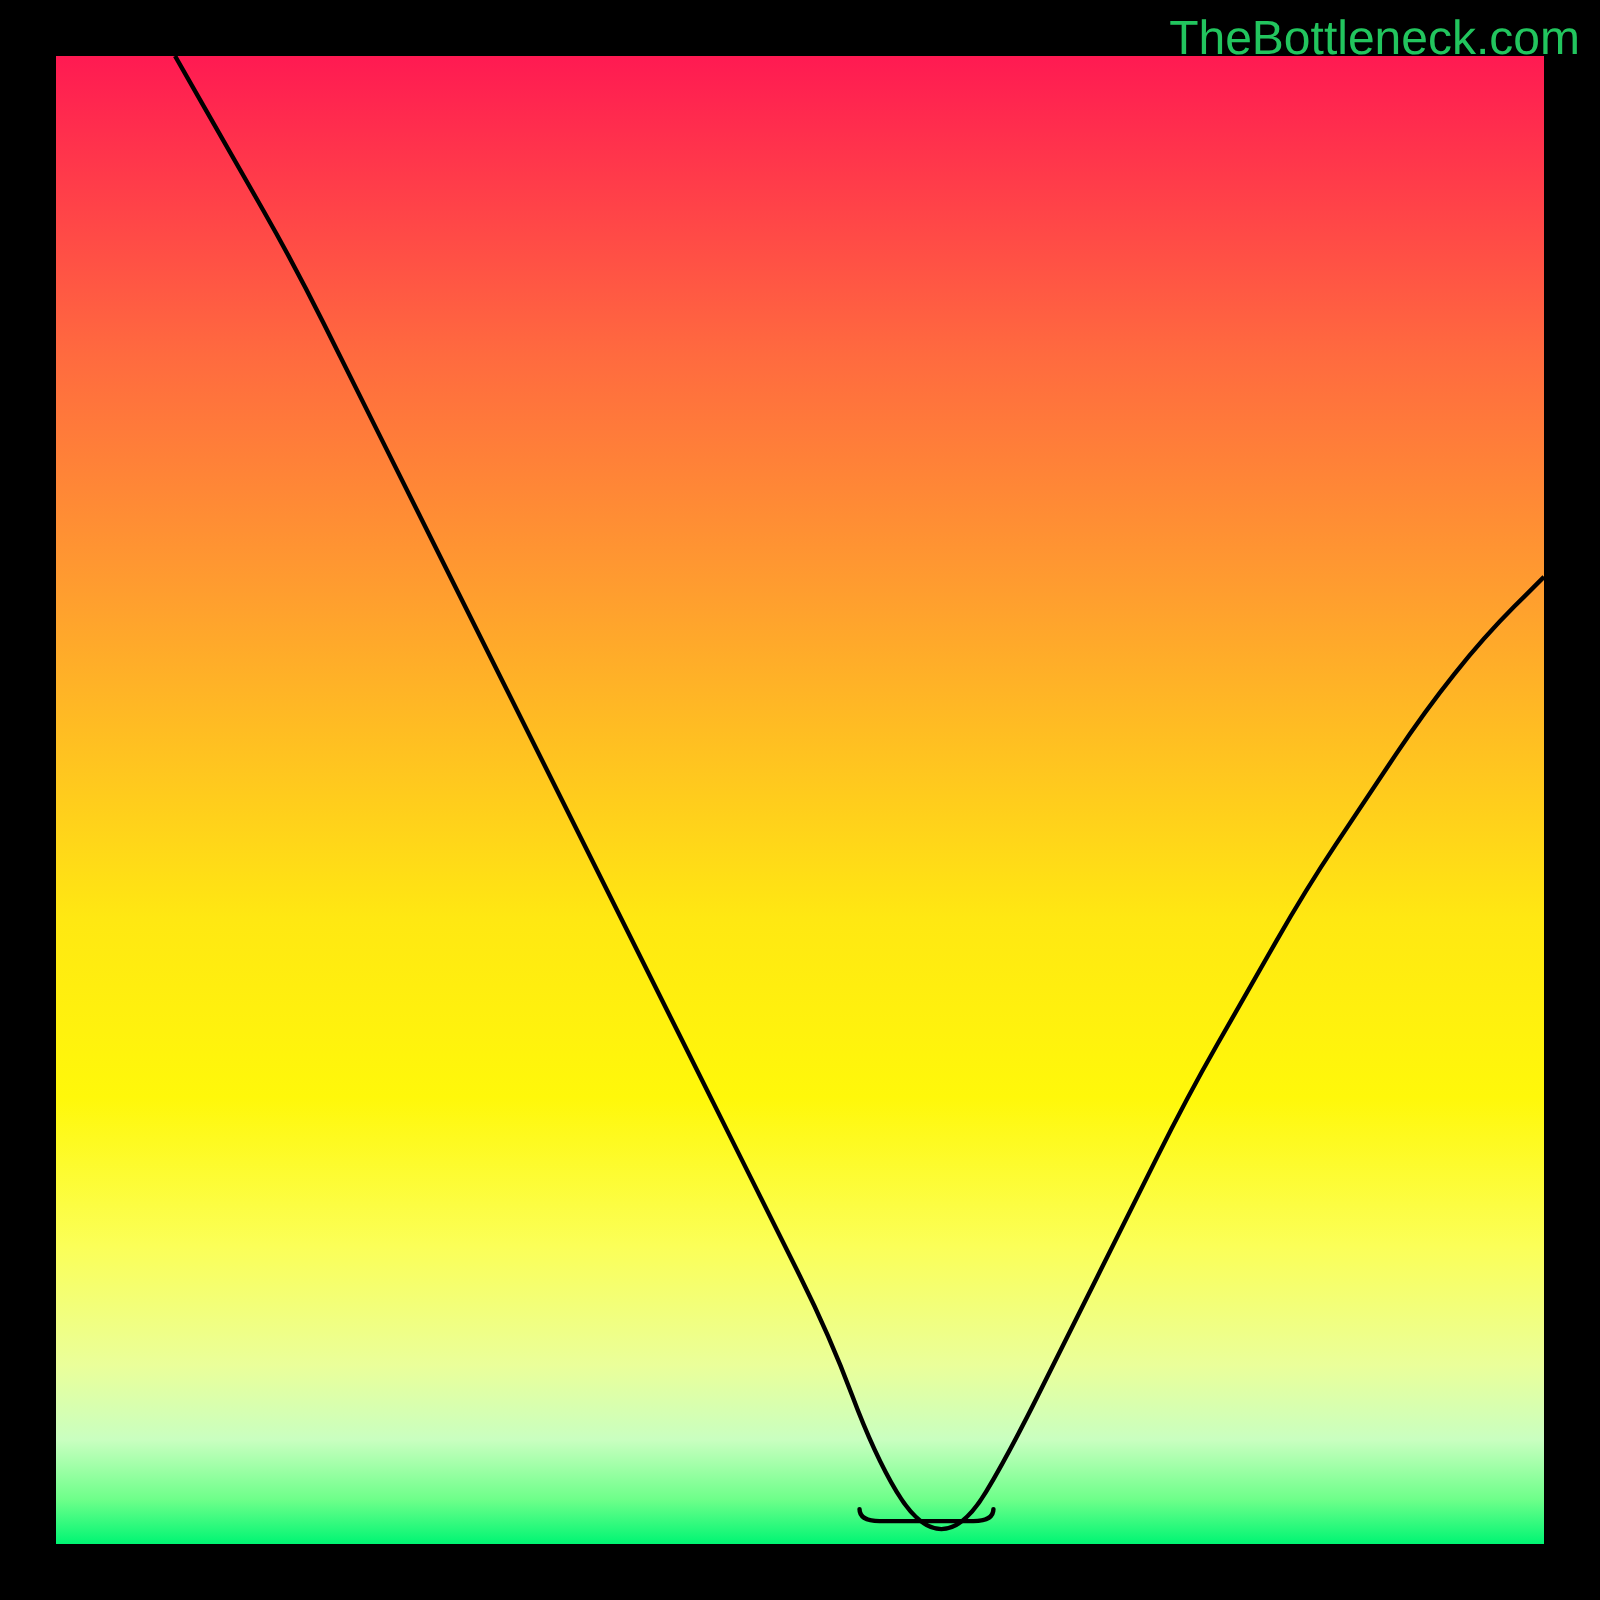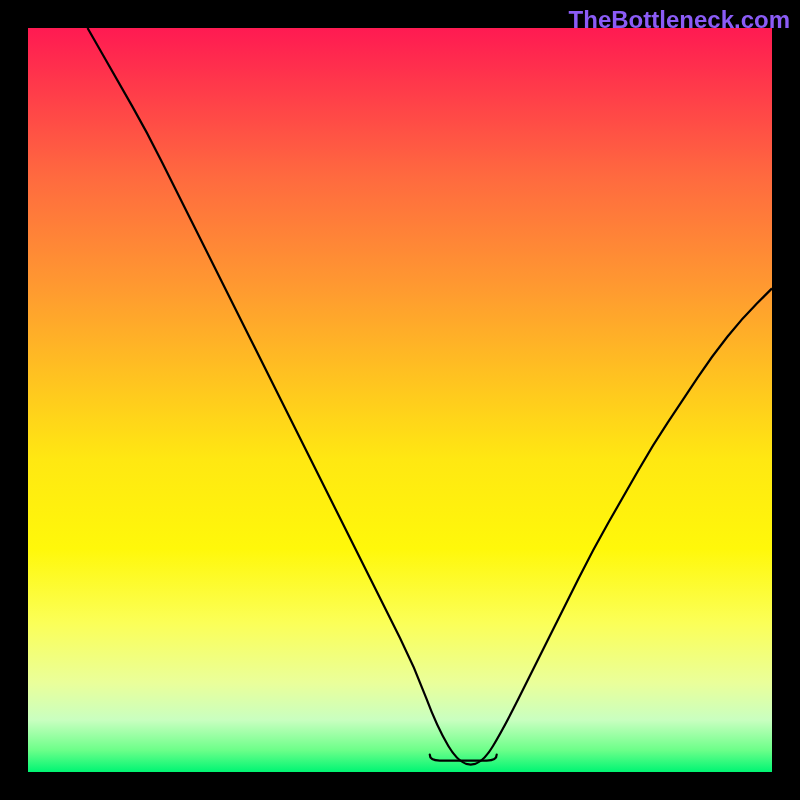--- a/index.html
+++ b/index.html
@@ -8,23 +8,23 @@
     width: 800px;
     height: 800px;
     background: #000;
     position: relative;
     font-family: Arial, Helvetica, sans-serif;
   }
   .watermark {
     position: absolute;
     top: 6px;
     right: 10px;
-    color: #8b5cf6;
+    color: #22c55e;
     font-size: 24px;
-    font-weight: bold;
+    font-weight: normal;
     z-index: 10;
   }
   .plot-area {
     position: absolute;
     left: 28px;
     top: 28px;
     width: 744px;
     height: 744px;
     overflow: hidden;
   }

